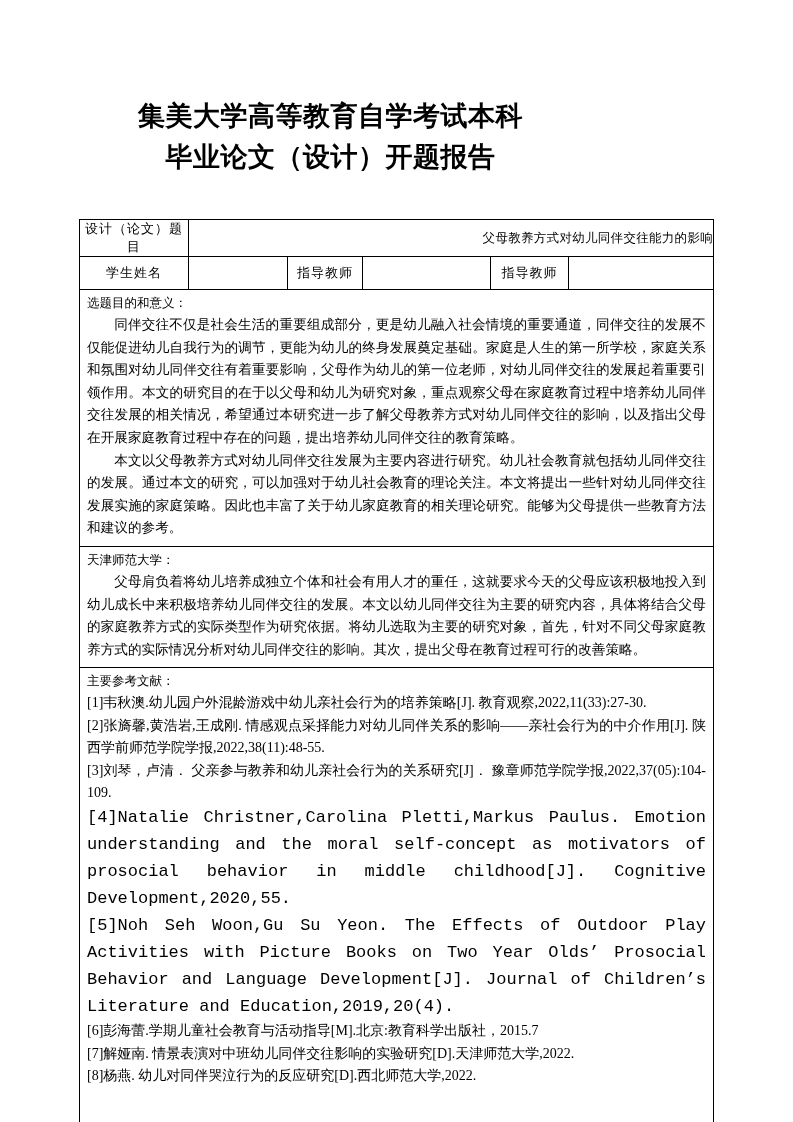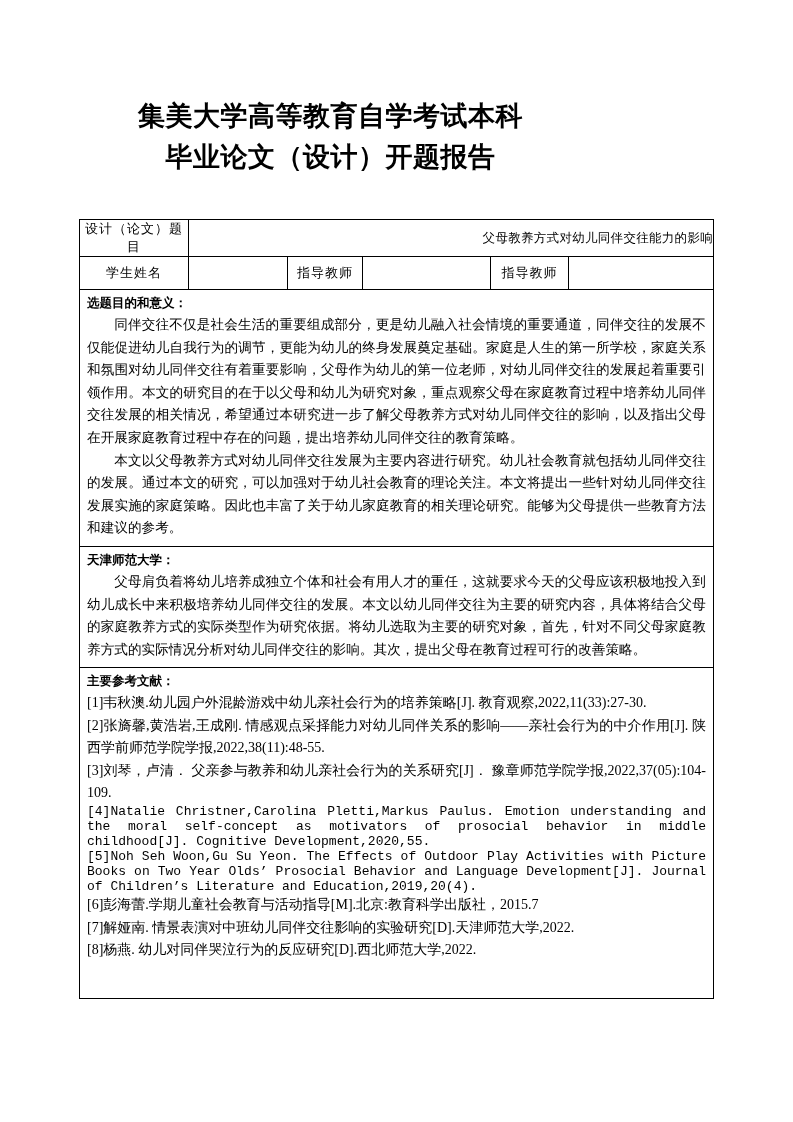--- a/index.html
+++ b/index.html
@@ -72,21 +72,21 @@
   .blank-cell {
     height: 32px;
   }
 
   
   .section-cell {
     padding: 4px 7px 6px 7px !important;
   }
   .sec-heading {
     font-family: "Liberation Sans", "DejaVu Sans", sans-serif;
-    font-weight: bold;
+    font-weight: normal;
     font-size: 12.5px;
     line-height: 19px;
     margin: 0 0 1px 0;
   }
   .body-para {
     font-family: "Liberation Serif", "DejaVu Serif", serif;
     font-size: 13.6px;
     line-height: 22.6px;
     margin: 0;
     text-align: justify;
@@ -97,22 +97,22 @@
   .ref-line {
     font-family: "Liberation Serif", "DejaVu Serif", serif;
     font-size: 14px;
     line-height: 22.4px;
     margin: 0;
     text-align: justify;
     text-justify: inter-ideograph;
   }
   .ref-line.latin {
     font-family: "Liberation Mono", "DejaVu Sans Mono", monospace;
-    font-size: 13px;
-    line-height: 15px;
+    font-size: 17px;
+    line-height: 27px;
     letter-spacing: 0px;
   }
   .ref-pad {
     height: 30px;
   }
 </style>
 </head>
 <body>
 
 <div class="page">

